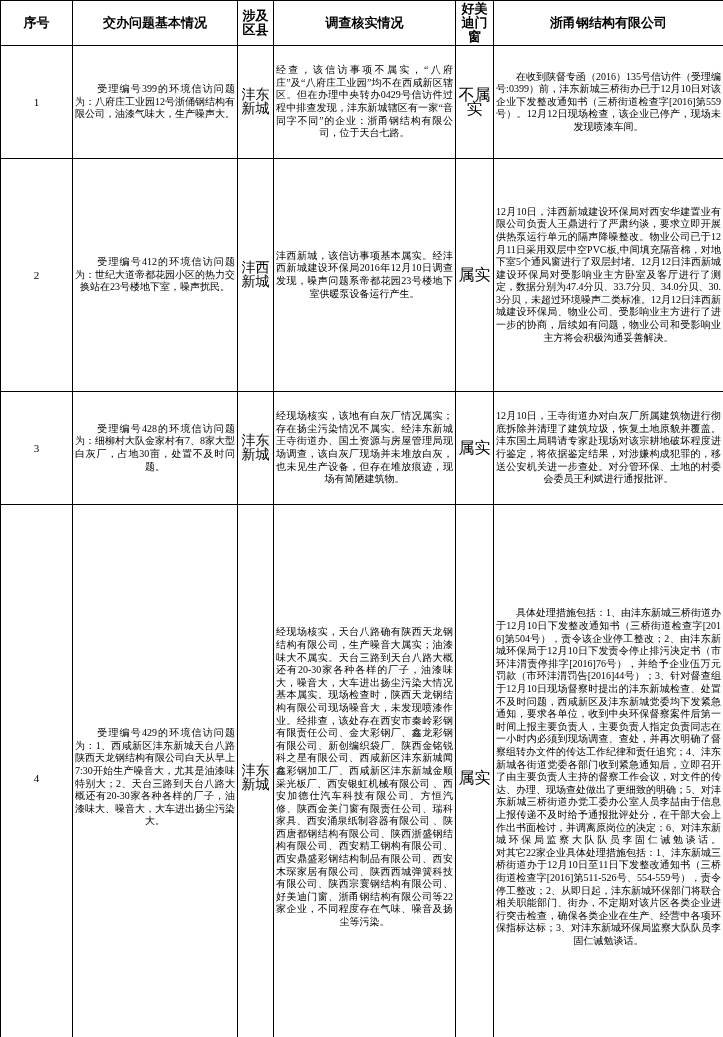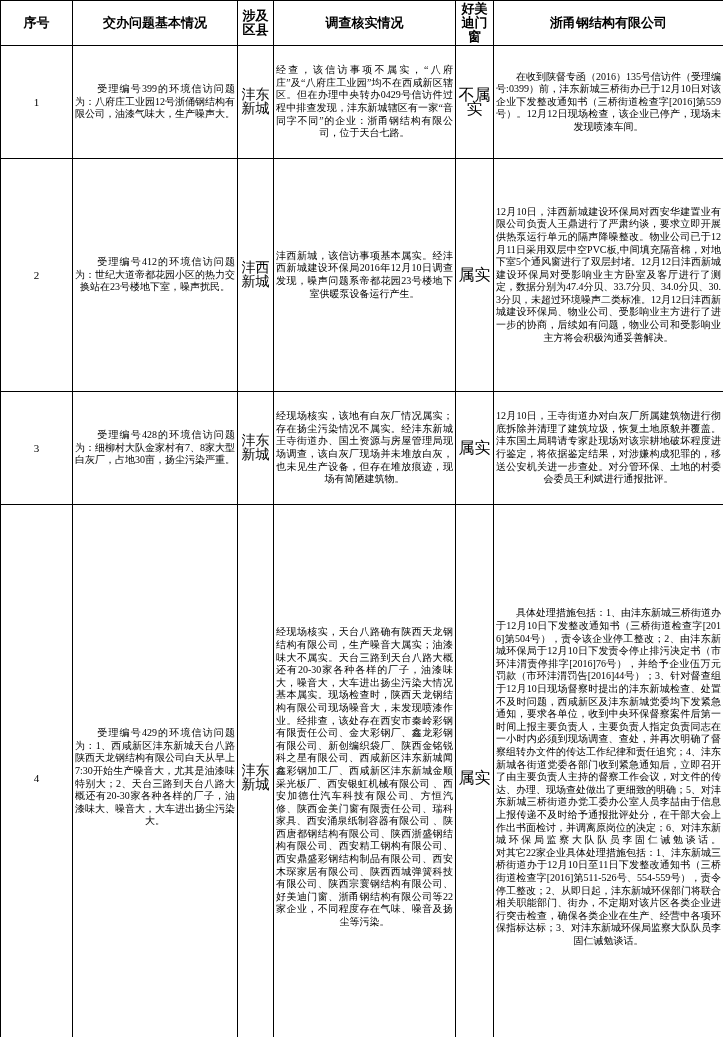--- a/index.html
+++ b/index.html
@@ -87,21 +87,21 @@
     <tr style="height:233px">
       <td class="cell-no">2</td>
       <td class="cell-text">　　受理编号412的环境信访问题为：世纪大道帝都花园小区的热力交换站在23号楼地下室，噪声扰民。</td>
       <td class="cell-district">沣西新城</td>
       <td class="cell-text">沣西新城，该信访事项基本属实。经沣西新城建设环保局2016年12月10日调查发现，噪声问题系帝都花园23号楼地下室供暖泵设备运行产生。</td>
       <td class="cell-verdict">属实</td>
       <td class="cell-text">12月10日，沣西新城建设环保局对西安华建置业有限公司负责人王鼎进行了严肃约谈，要求立即开展供热泵运行单元的隔声降噪整改。物业公司已于12月11日采用双层中空PVC板,中间填充隔音棉，对地下室5个通风窗进行了双层封堵。12月12日沣西新城建设环保局对受影响业主方卧室及客厅进行了测定，数据分别为47.4分贝、33.7分贝、34.0分贝、30.3分贝，未超过环境噪声二类标准。12月12日沣西新城建设环保局、物业公司、受影响业主方进行了进一步的协商，后续如有问题，物业公司和受影响业主方将会积极沟通妥善解决。</td>
     </tr>
     <tr style="height:113px">
       <td class="cell-no">3</td>
-      <td class="cell-text">　　受理编号428的环境信访问题为：细柳村大队金家村有7、8家大型白灰厂，占地30亩，扬尘污染严重。</td>
+      <td class="cell-text">　　受理编号428的环境信访问题为：细柳村大队金家村有7、8家大型白灰厂，占地30亩，处置不及时问题。</td>
       <td class="cell-district">沣东新城</td>
       <td class="cell-text">经现场核实，该地有白灰厂情况属实；存在扬尘污染情况不属实。经沣东新城王寺街道办、国土资源与房屋管理局现场调查，该白灰厂现场并未堆放白灰，也未见生产设备，但存在堆放痕迹，现场有简陋建筑物。</td>
       <td class="cell-verdict">属实</td>
       <td class="cell-text">12月10日，王寺街道办对白灰厂所属建筑物进行彻底拆除并清理了建筑垃圾，恢复土地原貌并覆盖。沣东国土局聘请专家赴现场对该宗耕地破坏程度进行鉴定，将依据鉴定结果，对涉嫌构成犯罪的，移送公安机关进一步查处。对分管环保、土地的村委会委员王利斌进行通报批评。</td>
     </tr>
     <tr style="height:546px">
       <td class="cell-no">4</td>
       <td class="cell-text">　　受理编号429的环境信访问题为：1、西咸新区沣东新城天台八路陕西天龙钢结构有限公司白天从早上7:30开始生产噪音大，尤其是油漆味特别大；2、天台三路到天台八路大概还有20-30家各种各样的厂子，油漆味大、噪音大，大车进出扬尘污染大。</td>
       <td class="cell-district">沣东新城</td>
       <td class="cell-text">经现场核实，天台八路确有陕西天龙钢结构有限公司，生产噪音大属实；油漆味大不属实。天台三路到天台八路大概还有20-30家各种各样的厂子，油漆味大，噪音大，大车进出扬尘污染大情况基本属实。现场检查时，陕西天龙钢结构有限公司现场噪音大，未发现喷漆作业。经排查，该处存在西安市秦岭彩钢有限责任公司、金大彩钢厂、鑫龙彩钢有限公司、新创编织袋厂、陕西金铭锐科之星有限公司、西咸新区沣东新城闻鑫彩钢加工厂、西咸新区沣东新城金顺采光板厂、西安银虹机械有限公司 、西安加德仕汽车科技有限公司、方恒汽修、陕西金美门窗有限责任公司、瑞科家具、西安涌泉纸制容器有限公司 、陕西唐都钢结构有限公司、陕西浙盛钢结构有限公司、西安精工钢构有限公司、西安鼎盛彩钢结构制品有限公司、西安木琛家居有限公司、陕西西城弹簧科技有限公司、陕西宗寰钢结构有限公司、好美迪门窗、浙甬钢结构有限公司等22家企业，不同程度存在气味、噪音及扬尘等污染。</td>

